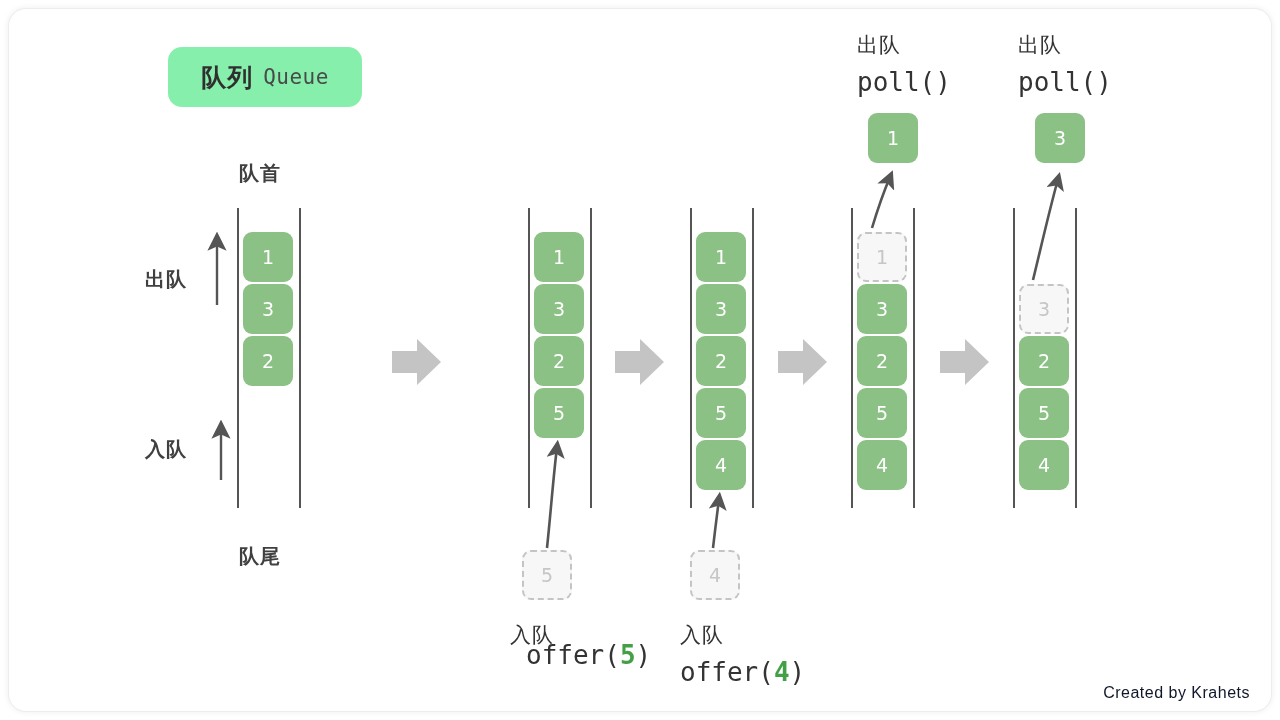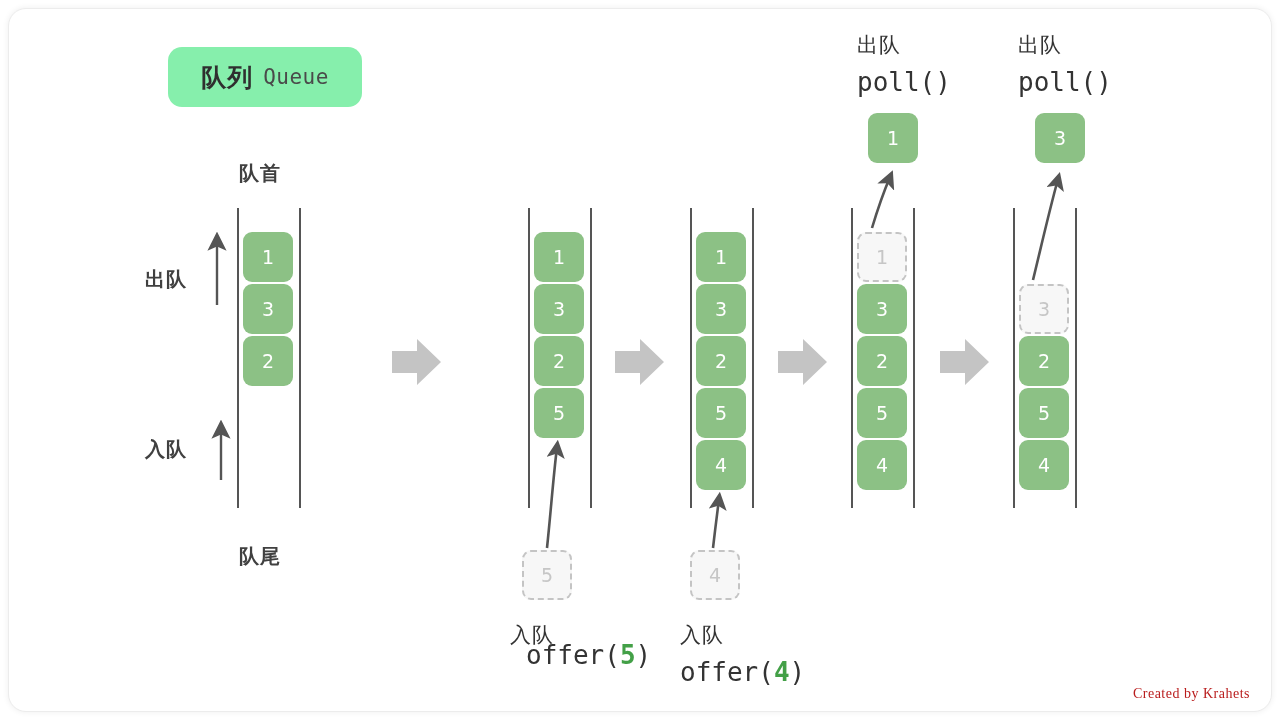--- a/index.html
+++ b/index.html
@@ -87,23 +87,23 @@
     color: #333333;
   }
   .lbl-mono .num {
     color: #43a047;
     font-weight: bold;
   }
   .credit {
     position: absolute;
     right: 30px;
     bottom: 18px;
-    font-family: Liberation Serif, serif;
-    font-size: 14px;
-    color: #b91c1c;
+    font-family: Liberation Sans, sans-serif;
+    font-size: 16px;
+    color: #0f172a;
     letter-spacing: 0.5px;
   }
 
   
   .col {
     position: absolute;
   }
   .rail {
     position: absolute;
     width: 2px;

